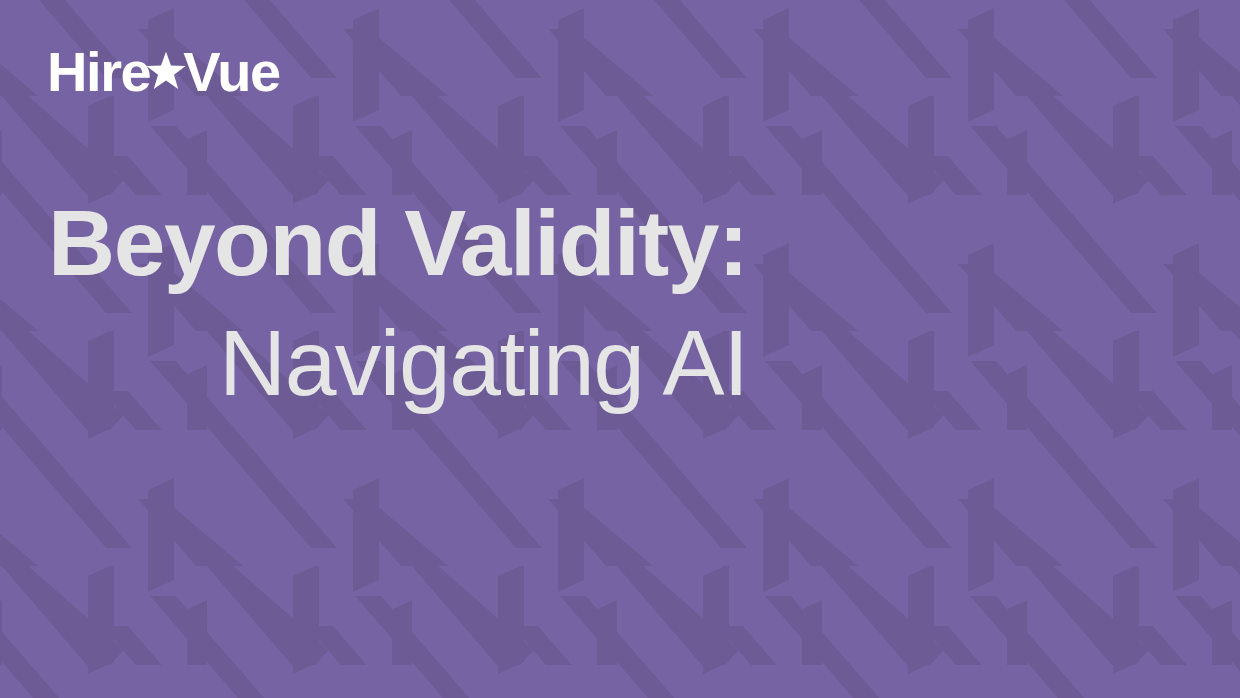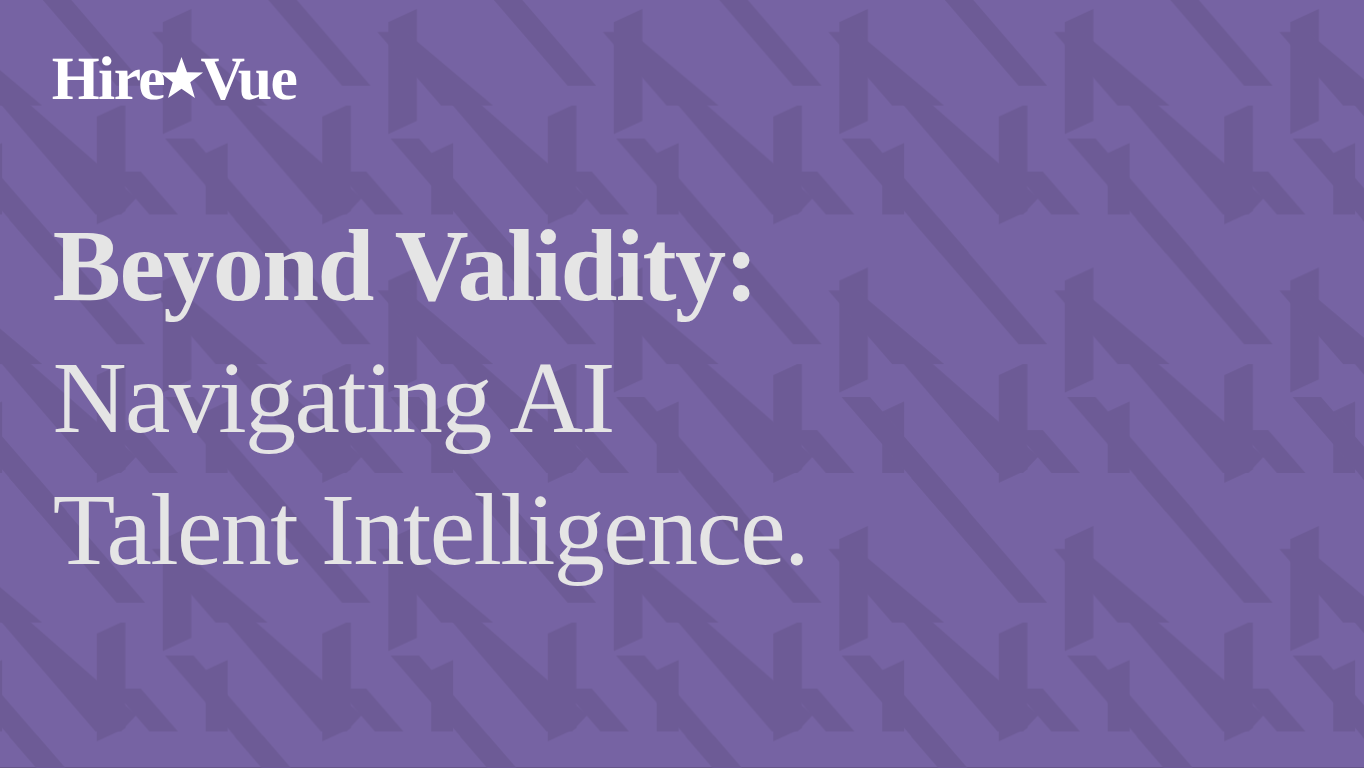--- a/index.html
+++ b/index.html
@@ -7,21 +7,21 @@
     margin: 0;
     padding: 0;
     background: #2b2b2b;
   }
   #slide {
     position: relative;
     width: 1240px;
     height: 698px;
     overflow: hidden;
     background-color: #7663a3;
-    font-family: Liberation Serif, serif;
+    font-family: Liberation Sans, sans-serif;
     -webkit-font-smoothing: antialiased;
   }
 
   
   #pattern {
     position: absolute;
     inset: 0;
     width: 100%;
     height: 100%;
     pointer-events: none;
@@ -63,21 +63,21 @@
   }
   .hl-line {
     display: block;
     font-size: 93px;
     line-height: 120px;
     letter-spacing: -1.5px;
     white-space: pre;
     color: #e5e5e5;
   }
   .hl-line.bold   { font-weight: 700; }
-  .hl-line.light  { font-weight: 300; }
+  .hl-line.light  { font-weight: 300; text-align: right; }
 </style>
 </head>
 <body>
 
 <div id="slide">
 
   <svg id="pattern" viewBox="0 0 1240 698" preserveAspectRatio="xMidYMid slice" xmlns="http://www.w3.org/2000/svg" aria-hidden="true">
     <defs>
       <pattern id="chev" x="-18" y="-40" width="205" height="235" patternUnits="userSpaceOnUse">
 
@@ -111,16 +111,15 @@
     <svg id="logo-star" width="40" height="40" viewBox="0 0 100 100" xmlns="http://www.w3.org/2000/svg" aria-hidden="true">
       <polygon fill="#ffffff" points="50,2 62.5,36.5 99,37.5 70,59.5 80.5,95 50,74 19.5,95 30,59.5 1,37.5 37.5,36.5"></polygon>
     </svg>
 
     <span class="logo-word">Vue</span>
   </div>
 
   <div id="headline">
     <span class="hl-line bold">Beyond Validity:</span>
     <span class="hl-line light">Navigating AI</span>
-    <span class="hl-line light">Talent Intelligence.</span>
   </div>
 
 </div>
 
 </body></html>

